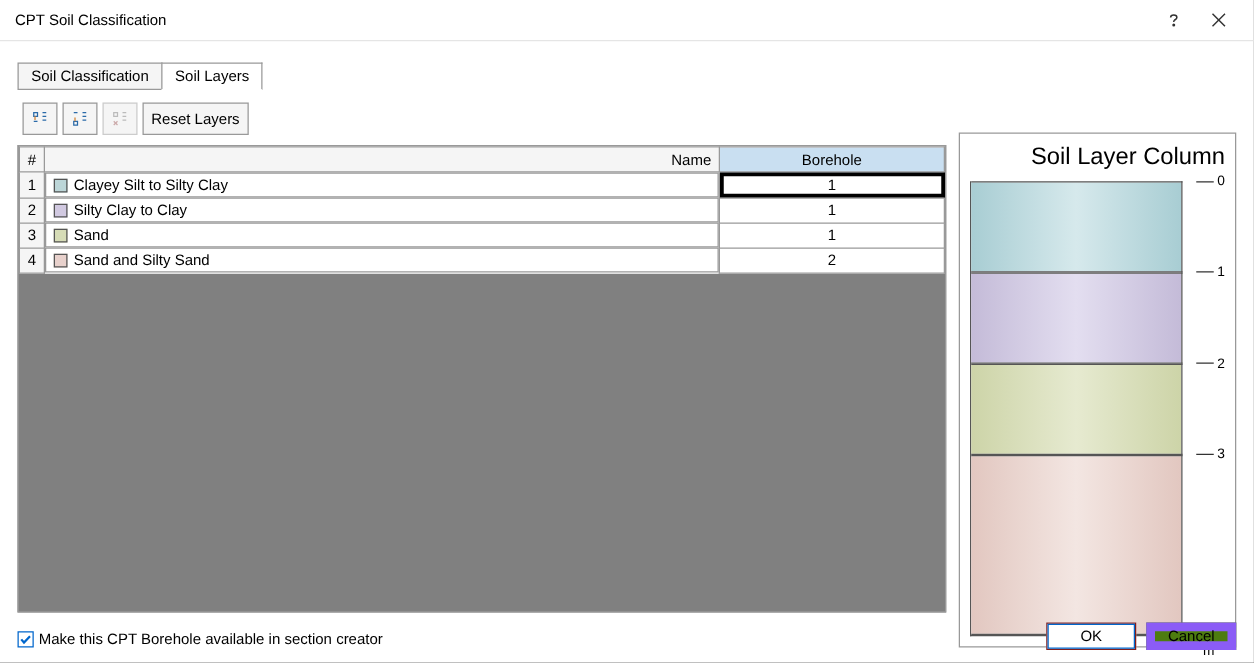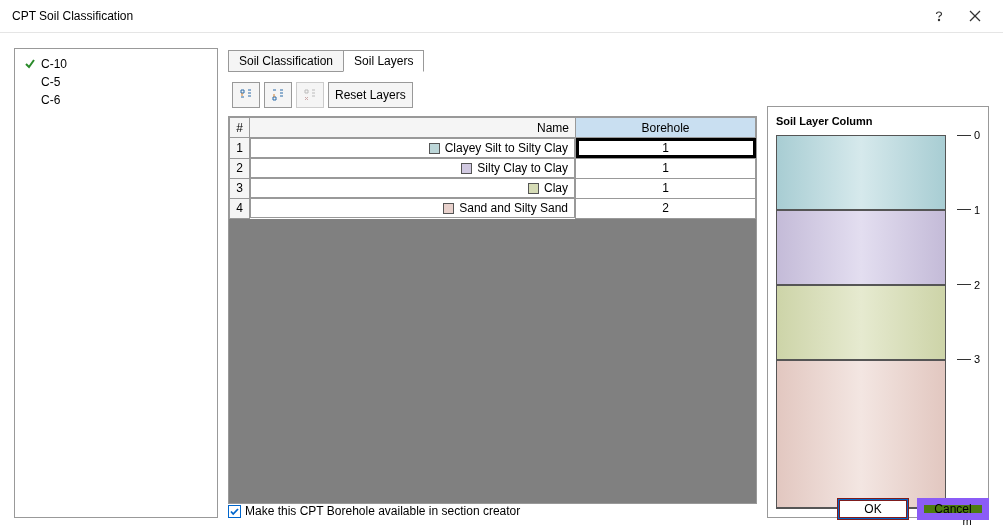--- a/index.html
+++ b/index.html
@@ -118,35 +118,35 @@
   height: 20px;
 }
 .grid th {
   background: #f5f5f5;
   font-weight: normal;
   text-align: right;
 }
 .grid th.num { width: 20px; text-align:center; }
 .grid th.thick { background: #c9dff1; text-align: center; width: 180px; }
 .grid td.rownum { background: #f5f5f5; text-align: center; width: 20px; }
-.grid td.name { display: flex; align-items: center; gap: 5px; justify-content: flex-end; }
+.grid td.name { display: flex; align-items: center; gap: 5px; }
 .swatch { width: 11px; height: 11px; border: 1px solid #555; display: inline-block; }
 .grid td.thick { text-align: center; }
 .grid td.thick.selected { outline: 3px solid #000; outline-offset: -3px; }
 
 .layer-col {
   width: 222px;
   border: 1px solid #999;
   background: #fff;
   margin-top: 34px;
   padding: 8px;
   display: flex;
   flex-direction: column;
 }
-.layer-title { text-align: left; font-weight: bold; font-size: 11px; margin-bottom: 8px; }
+.layer-title { text-align: right; font-weight: normal; font-size: 19px; margin-bottom: 8px; }
 .layer-viz {
   flex: 1;
   display: flex;
   position: relative;
 }
 .bars {
   flex: 1;
   border-left: 1px solid #555;
   border-bottom: 1px solid #555;
   display: flex;
@@ -159,21 +159,21 @@
   margin: 0;
 }
 .ticks { position:absolute; right:0; top:0; bottom:0; width:34px; }
 .tick { position:absolute; right:0; display:flex; align-items:center; gap:3px; }
 .tick .line { width:14px; height:1px; background:#333; }
 .tick .lbl { font-size:11px; }
 
 .footer-row {
   display:flex;
   align-items:center;
-  padding-top: 0;
+  padding-top: 14px;
   gap: 4px;
 }
 .checkbox {
   width:13px; height:13px; border:1px solid #0066cc; display:flex; align-items:center; justify-content:center;
 }
 .checkbox svg { stroke:#0066cc; }
 
 .buttons {
   position:absolute;
   right: 14px;
@@ -182,21 +182,21 @@
   gap: 8px;
 }
 .btn {
   width: 72px;
   height: 22px;
   border: 7px solid #8b5cf6;
   background: #4d7c0f;
   display:flex; align-items:center; justify-content:center;
   cursor:pointer;
 }
-.btn.primary { border: 3px solid #7f1d1d; outline: 1px solid #0066cc; outline-offset: -2px; background:#fff; }
+.btn.primary { border: 1px solid #7f1d1d; outline: 1px solid #0066cc; outline-offset: -2px; background:#fff; }
 </style>
 </head>
 <body>
 
 <div class="titlebar">
   <div class="title">CPT Soil Classification</div>
   <div class="spacer"></div>
   <div class="help">
     <svg width="12" height="12" viewBox="0 0 12 12" fill="none" stroke-width="1.2">
       <path d="M3.5 4c0-1.2 1-2 2.5-2s2.5.8 2.5 2c0 1.2-1 1.5-2 2.2-.5.4-.5 1-.5 1.3" stroke="#333"></path>
@@ -206,38 +206,20 @@
   <div class="close">
     <svg width="12" height="12" viewBox="0 0 12 12" stroke-width="1.2">
       <line x1="1" y1="1" x2="11" y2="11"></line>
         <line x1="11" y1="1" x2="1" y2="11"></line>
     </svg>
   </div>
 </div>
 
 <div class="content">
 
-  <div class="left-list" id="left-list">
-      <div class="row">
-        <span class="check">
-          <svg width="12" height="12" viewBox="0 0 12 12" fill="none" stroke="#2a8a2a" stroke-width="2">
-            <path d="M2 6l3 3 5-7"></path>
-          </svg>
-        </span>
-        <span>C-10</span>
-      </div>
-      <div class="row">
-        <span class="check"></span>
-        <span>C-5</span>
-      </div>
-      <div class="row">
-        <span class="check"></span>
-        <span>C-6</span>
-      </div>
-    </div>
 
   <div class="right">
     <div class="tabs" id="tabs">
         <div class="tab inactive">Soil Classification</div>
         <div class="tab active">Soil Layers</div>
       </div>
 
     <div class="tabpanel-wrap">
       <div class="main-col">
         <div class="toolbar">
@@ -288,21 +270,21 @@
                   <td class="name">
                     <span class="swatch" style="background: rgb(209, 201, 225);"></span>
                     <span>Silty Clay to Clay</span>
                   </td>
                   <td class="thick">1</td>
                 </tr>
                 <tr>
                   <td class="rownum">3</td>
                   <td class="name">
                     <span class="swatch" style="background: rgb(214, 220, 182);"></span>
-                    <span>Clay</span>
+                    <span>Sand</span>
                   </td>
                   <td class="thick">1</td>
                 </tr>
                 <tr>
                   <td class="rownum">4</td>
                   <td class="name">
                     <span class="swatch" style="background: rgb(232, 209, 204);"></span>
                     <span>Sand and Silty Sand</span>
                   </td>
                   <td class="thick">2</td>

